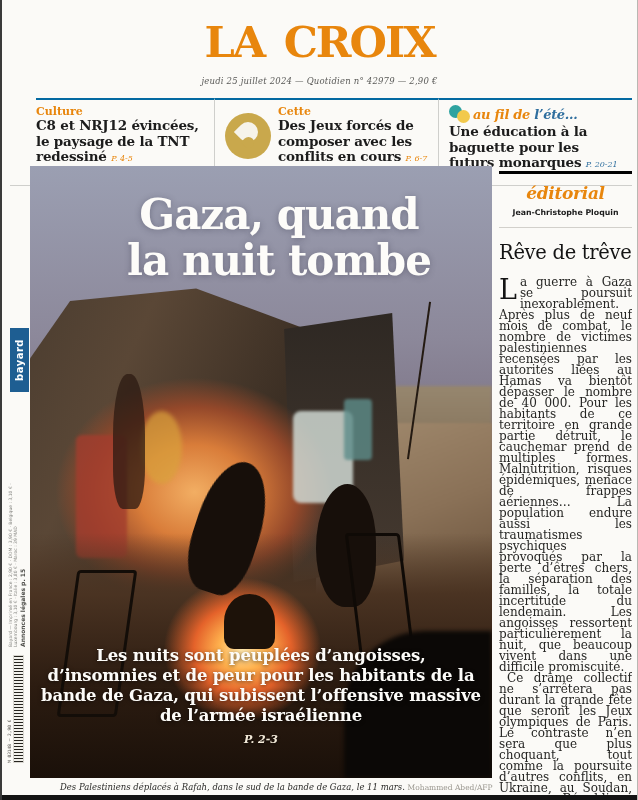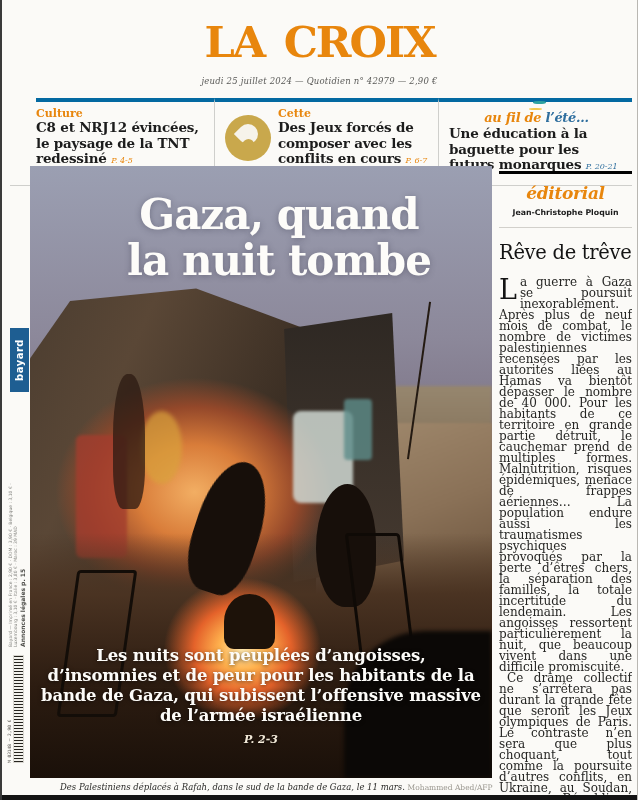--- a/index.html
+++ b/index.html
@@ -17,42 +17,42 @@
     text-transform:lowercase; font-size:62px; line-height:64px; letter-spacing:-2px;
     color:#e8860d;
   }
   .dateline {
     position:absolute; top:76px; left:0; right:0; text-align:center;
     font-style:italic; font-size:8.5px; color:#5a5a58; letter-spacing:0.2px;
   }
 
   
   .top-strip { position:absolute; top:98px; left:34px; width:596px; height:84px; display:flex; }
-  .strip-col { border-top:4px solid #0369a1; padding:5px 8px 0 0; }
+  .strip-col { border-top:2px solid #0369a1; padding:5px 8px 0 0; }
   .strip-col + .strip-col { border-left:1px solid #cfcfcc; padding-left:10px; }
   .col-culture { width:178px; }
   .col-monde { width:224px; display:flex; gap:7px; }
   .col-summer { width:194px; }
   .section-label { font-weight:700; font-size:11px; color:#e8860d; line-height:13px; }
   .strip-headline { font-weight:700; font-size:13.5px; line-height:15.5px; color:#1c1c1c; letter-spacing:-0.2px; }
   .page-ref { font-style:italic; font-weight:400; font-size:8px; color:#e8860d; letter-spacing:0; }
   .page-ref.blue { color:#2e6e9e; }
   .flame-badge {
     flex:0 0 46px; width:46px; height:46px; margin-top:8px; border-radius:50%;
     background:#c9a84c; position:relative; overflow:hidden;
   }
   .flame-shape {
     position:absolute; left:13px; top:9px; width:20px; height:20px; background:#f6f3ea;
     border-radius:0 50% 50% 50%; transform:rotate(-45deg);
   }
   .flame-shape2 {
     position:absolute; left:18px; top:24px; width:11px; height:11px; background:#c9a84c;
     border-radius:0 50% 50% 50%; transform:rotate(-45deg);
   }
-  .summer-logo { display:flex; align-items:center; height:18px; margin-bottom:1px;flex-direction:column; }
+  .summer-logo { display:flex; align-items:center; height:18px; margin-bottom:1px; }
   .dot { width:13px; height:13px; border-radius:50%; display:inline-block; }
   .dot-teal { background:#2fa3a0; margin-right:-5px; margin-top:-6px; }
   .dot-yellow { background:#f2c94c; margin-right:3px; margin-top:4px; }
   .summer-script { font-style:italic; font-weight:700; font-size:13px; letter-spacing:-0.3px; }
   .summer-a { color:#e8860d; } .summer-b { color:#2e6e9e; }
 
   .strip-rule { position:absolute; top:185px; left:8px; width:622px; border-top:1px solid #cfcfcc; }
 
   
   .photo { position:absolute; top:166px; left:28px; width:462px; height:612px;

